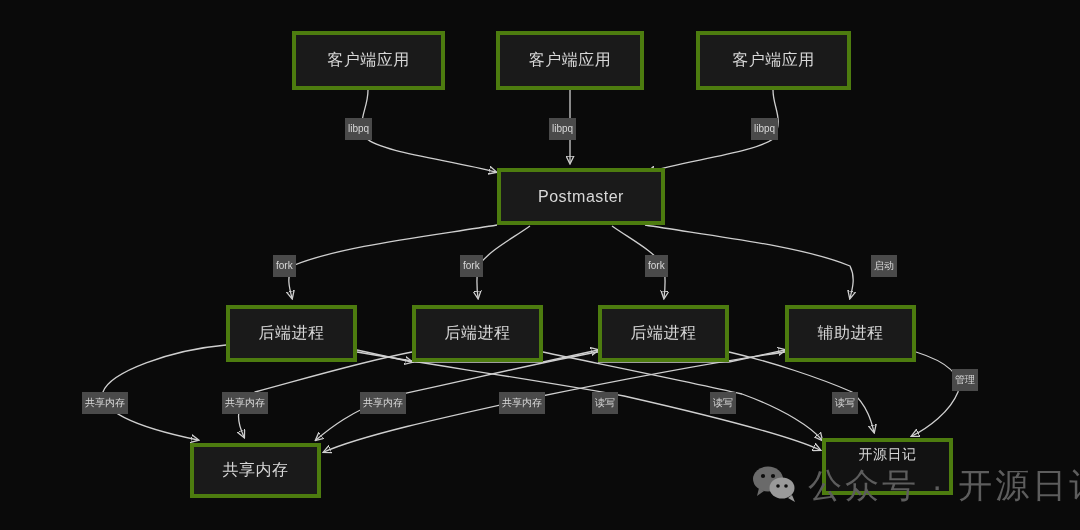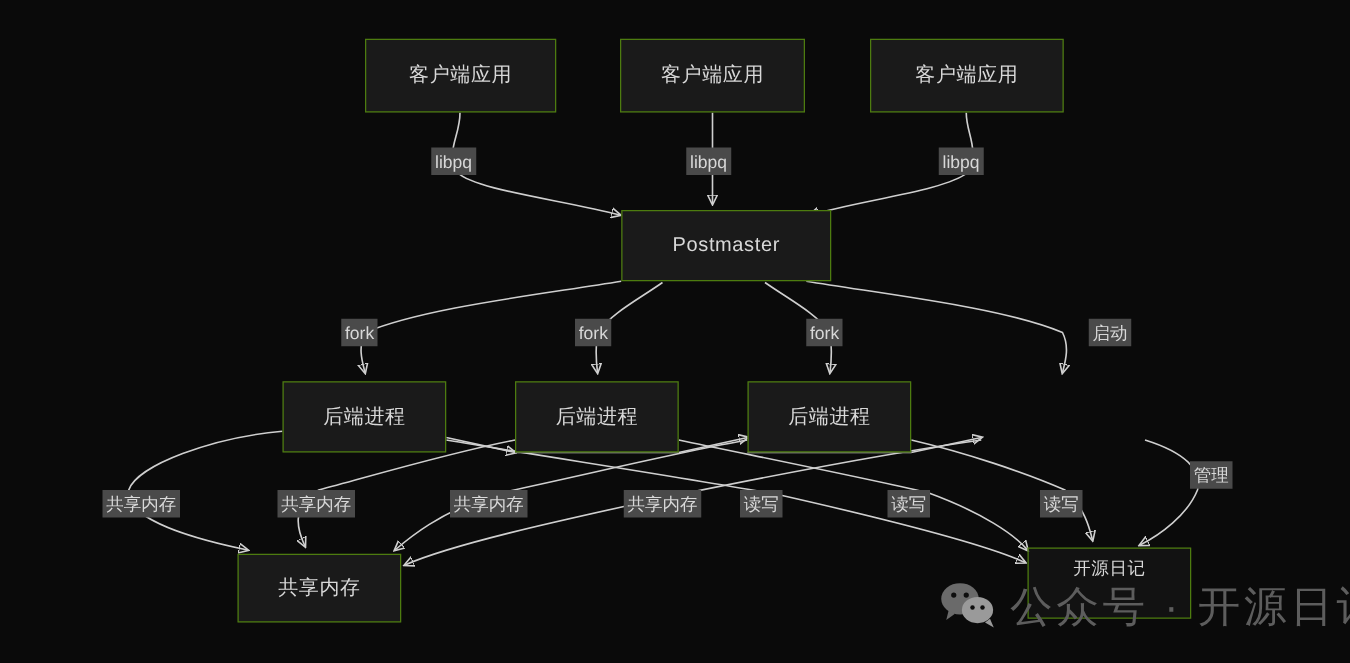--- a/index.html
+++ b/index.html
@@ -12,34 +12,34 @@
     width: 1080px;
     height: 530px;
     background: #0a0a0a;
     overflow: hidden;
     font-family: "Liberation Sans", "DejaVu Sans", sans-serif;
   }
   .node {
     position: absolute;
     box-sizing: border-box;
     background: #1a1a1a;
-    border: 1px solid #4d7c0f;
+    border: 4px solid #4d7c0f;
     color: #d8d8d8;
     display: flex;
     align-items: center;
     justify-content: center;
     font-size: 16px;
     letter-spacing: 0.5px;
     z-index: 3;
   }
   .edge-label {
     position: absolute;
     background: #4a4a4a;
     color: #d8d8d8;
-    font-size: 14px;
+    font-size: 10px;
     line-height: 20px;
     padding: 1px 3px;
     white-space: nowrap;
     z-index: 4;
   }
   svg.wires {
     position: absolute;
     left: 0;
     top: 0;
     width: 1080px;
@@ -134,20 +134,23 @@
   </div>
 
   <div class="node" style="left:226px;top:305px;width:131px;height:57px;">
     <span>后端进程</span>
   </div>
   <div class="node" style="left:412px;top:305px;width:131px;height:57px;">
     <span>后端进程</span>
   </div>
   <div class="node" style="left:598px;top:305px;width:131px;height:57px;">
     <span>后端进程</span>
+  </div>
+  <div class="node" style="left:785px;top:305px;width:131px;height:57px;">
+    <span>辅助进程</span>
   </div>
 
   <div class="node" style="left:190px;top:443px;width:131px;height:55px;">
     <span>共享内存</span>
   </div>
   <div class="node" style="left:822px;top:438px;width:131px;height:57px;background:rgba(26,26,26,0.55);">
     <span style="font-size:14px;position:relative;top:-12px;">开源日记</span>
   </div>
 
   <div class="edge-label" style="left:345px;top:118px;">

